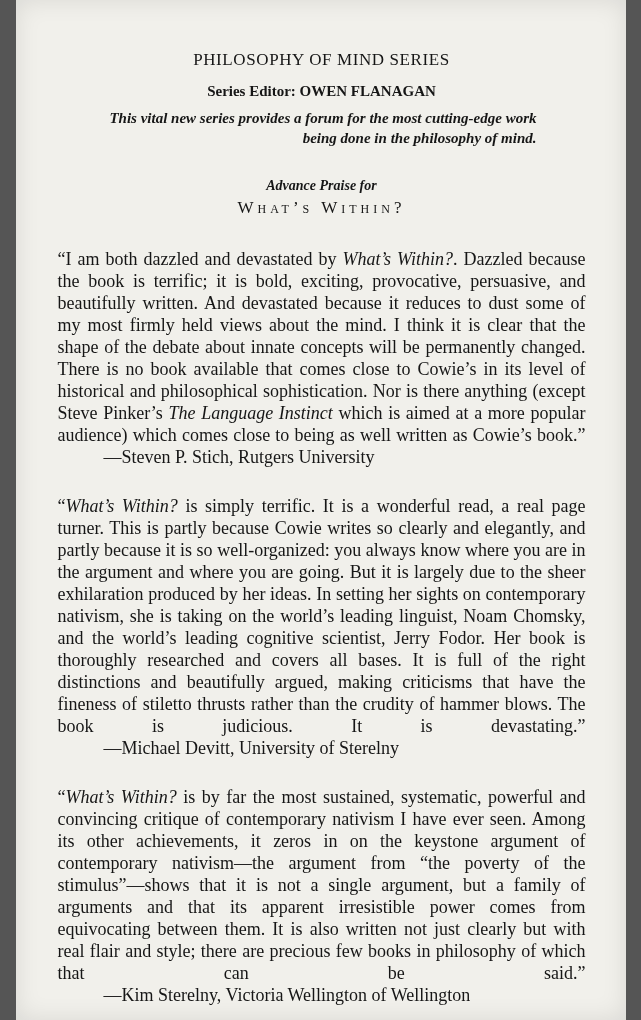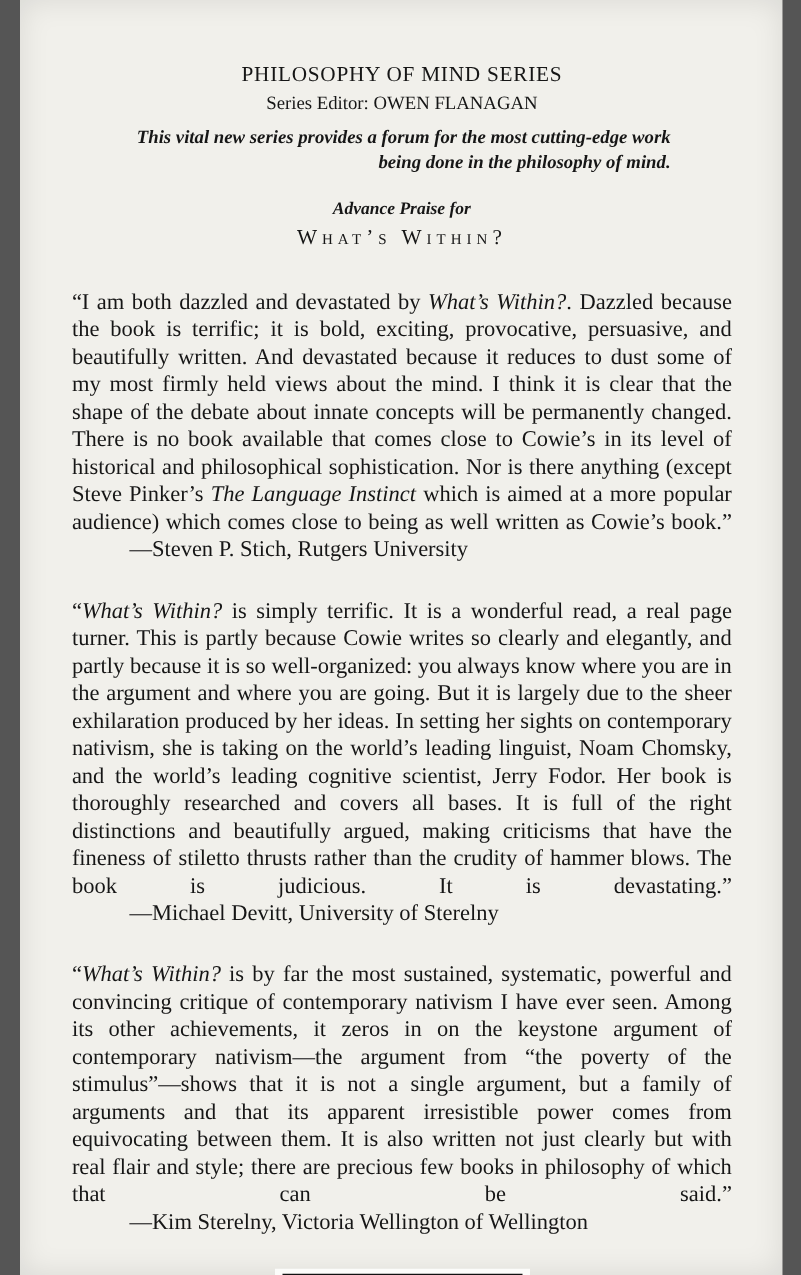--- a/index.html
+++ b/index.html
@@ -24,37 +24,37 @@
   
   .hdr { text-align: center; }
   .series-title {
     font-size: 17px;
     letter-spacing: 0.6px;
     font-weight: normal;
     margin: 0;
   }
   .series-editor {
     font-size: 15px;
-    font-weight: normal;
-    margin-top: 5px;
+    font-weight: bold;
+    margin-top: 13px;
   }
   .series-desc {
     font-size: 15px;
     font-weight: bold;
     font-style: italic;
     line-height: 20px;
     max-width: 430px;
     margin: 8px auto 0;
     text-align: right;
   }
   .advance-praise {
     font-size: 14px;
     font-weight: bold;
     font-style: italic;
-    margin-top: 20px;
+    margin-top: 30px;
   }
   .book-title {
     font-size: 17px;
     font-variant: small-caps;
     letter-spacing: 4px;
     margin-top: 4px;
   }
   
   .blurbs { margin-top: 30px; }
   .blurb {

